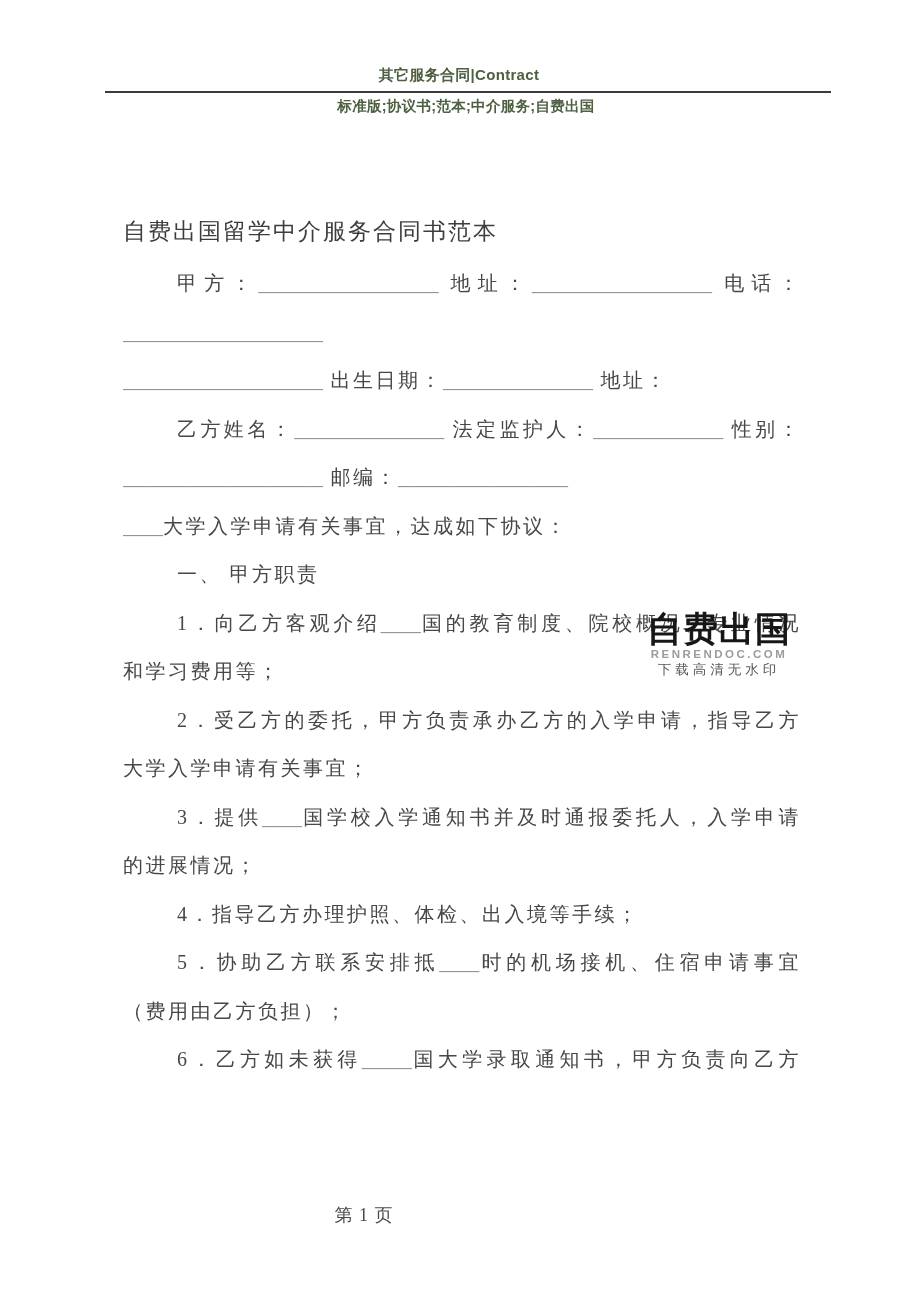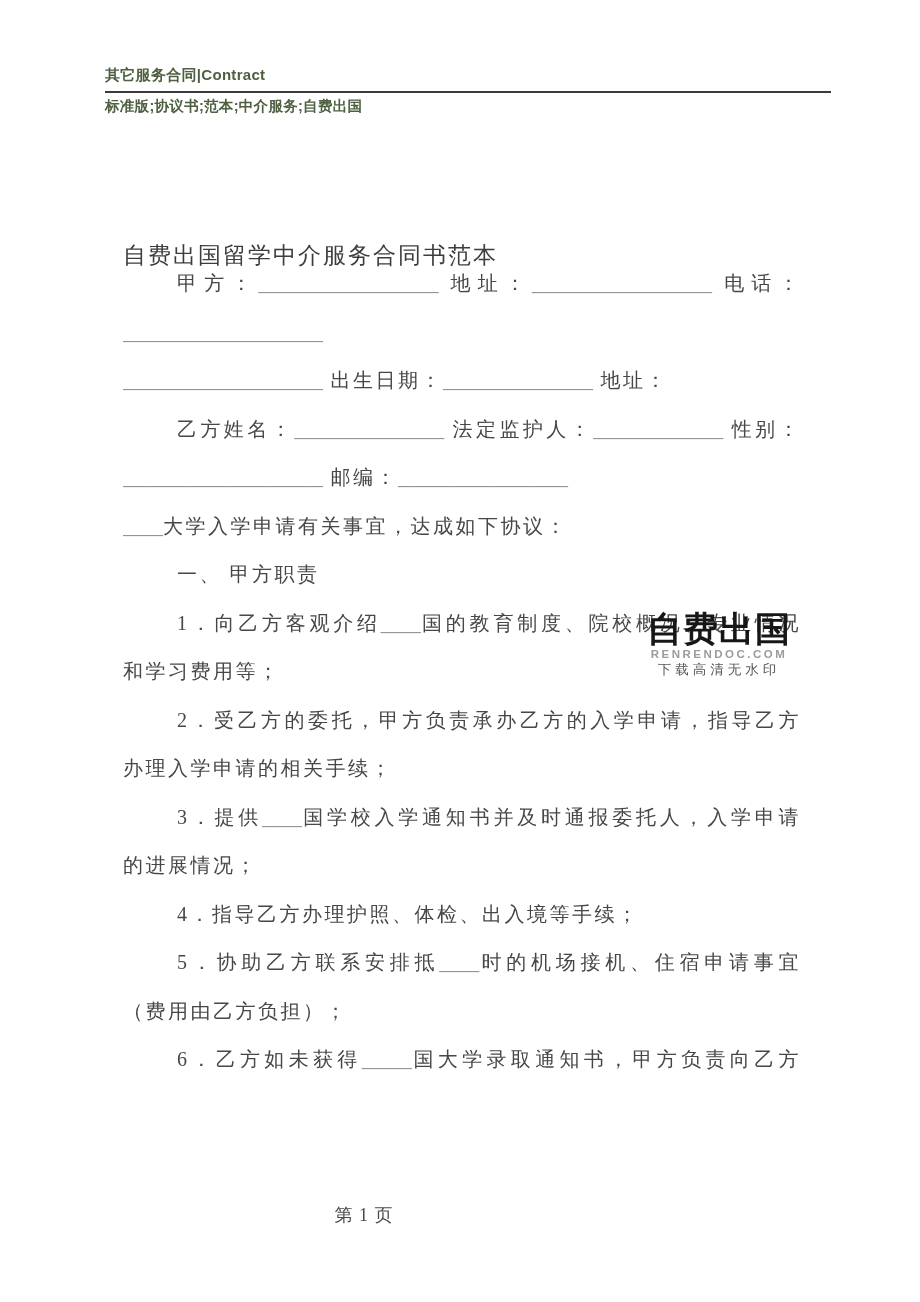--- a/index.html
+++ b/index.html
@@ -3,30 +3,30 @@
 <meta charset="utf-8">
 <style>
   :root { --accent:#4e6041; }
   * { box-sizing:border-box; margin:0; padding:0; }
   html,body { width:920px; height:1302px; }
   body { background:#ffffff; overflow:hidden; position:relative;
          font-family:"Liberation Serif","DejaVu Serif",serif; }
   .page { position:absolute; inset:0; background:#fff; }
 
   
-  .header { position:absolute; left:105px; top:64px; width:726px; text-align:left;
+  .header { position:absolute; left:105px; top:64px; width:726px; text-align:center;
             font-family:"Liberation Sans","DejaVu Sans",sans-serif; font-weight:bold;
             color:var(--accent); }
   .header-category { font-size:15px; letter-spacing:0.3px; padding-right:18px; line-height:22px; }
   .header-rule { border:none; border-top:2px solid #3a3a3a; margin:5px 0 3px 0; }
   .header-keywords { font-size:14.5px; letter-spacing:0.3px; padding-right:4px; line-height:21px; }
 
   
   .doc-title { position:absolute; left:123px; top:216px; font-size:23px; font-weight:normal;
-               color:#3d3d3d; letter-spacing:2px; white-space:nowrap;margin-top:24px; }
+               color:#3d3d3d; letter-spacing:2px; white-space:nowrap; }
 
   
   .body-text { position:absolute; left:123px; top:259px; width:678px;
                font-size:20px; color:#474747; }
   .line { height:48.5px; line-height:48.5px; letter-spacing:2.5px; overflow:hidden; }
   .line.indent { padding-left:54px; }
   .line.justify { text-align:justify; text-align-last:justify; width:678px; }
   .blank { letter-spacing:0; color:#8f8f8f; }
 
   
@@ -59,21 +59,21 @@
       <div class="line indent justify">甲方：<span class="blank">__________________</span> 地址：<span class="blank">__________________</span> 电话：</div>
       <div class="line"><span class="blank">____________________</span></div>
       <div class="line"><span class="blank">____________________</span> 出生日期：<span class="blank">_______________</span> 地址：</div>
       <div class="line indent justify">乙方姓名：<span class="blank">_______________</span> 法定监护人：<span class="blank">_____________</span> 性别：</div>
       <div class="line"><span class="blank">____________________</span> 邮编：<span class="blank">_________________</span></div>
       <div class="line"><span class="blank">____</span>大学入学申请有关事宜，达成如下协议：</div>
       <div class="line indent">一、 甲方职责</div>
       <div class="line indent justify">1．向乙方客观介绍<span class="blank">____</span>国的教育制度、院校概况、专业情况</div>
       <div class="line">和学习费用等；</div>
       <div class="line indent justify">2．受乙方的委托，甲方负责承办乙方的入学申请，指导乙方</div>
-      <div class="line">办理入学申请的相关手续；</div>
+      <div class="line">大学入学申请有关事宜；</div>
       <div class="line indent justify">3．提供<span class="blank">____</span>国学校入学通知书并及时通报委托人，入学申请</div>
       <div class="line">的进展情况；</div>
       <div class="line indent">4．指导乙方办理护照、体检、出入境等手续；</div>
       <div class="line indent justify">5．协助乙方联系安排抵<span class="blank">____</span>时的机场接机、住宿申请事宜</div>
       <div class="line">（费用由乙方负担）；</div>
       <div class="line indent justify">6．乙方如未获得<span class="blank">_____</span>国大学录取通知书，甲方负责向乙方</div>
     </div>
 
   <div class="watermark">
     <div class="wm-brand">自费出国</div>

